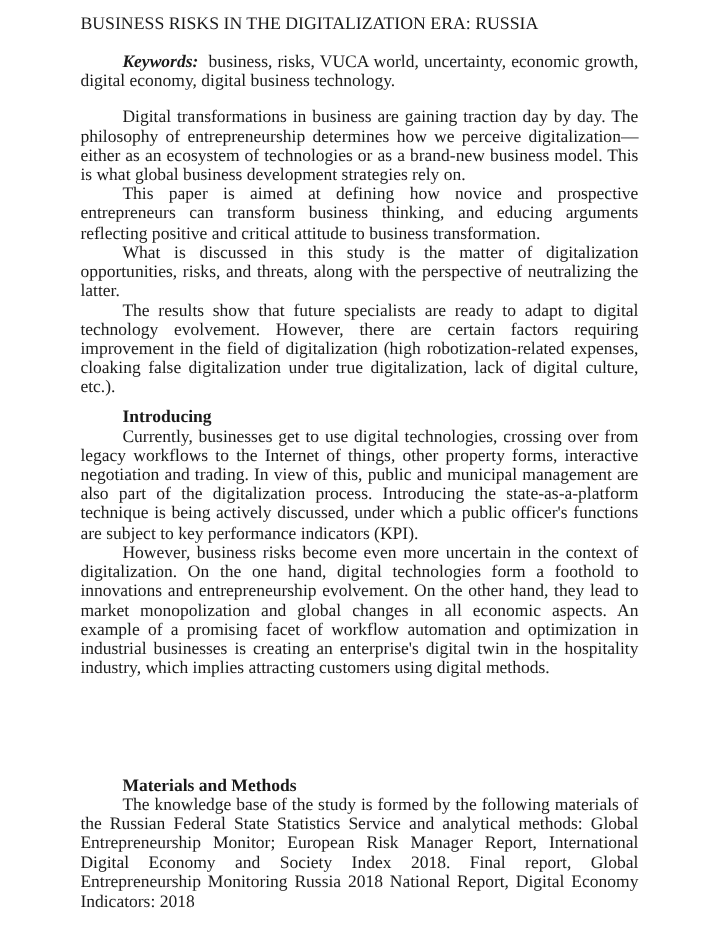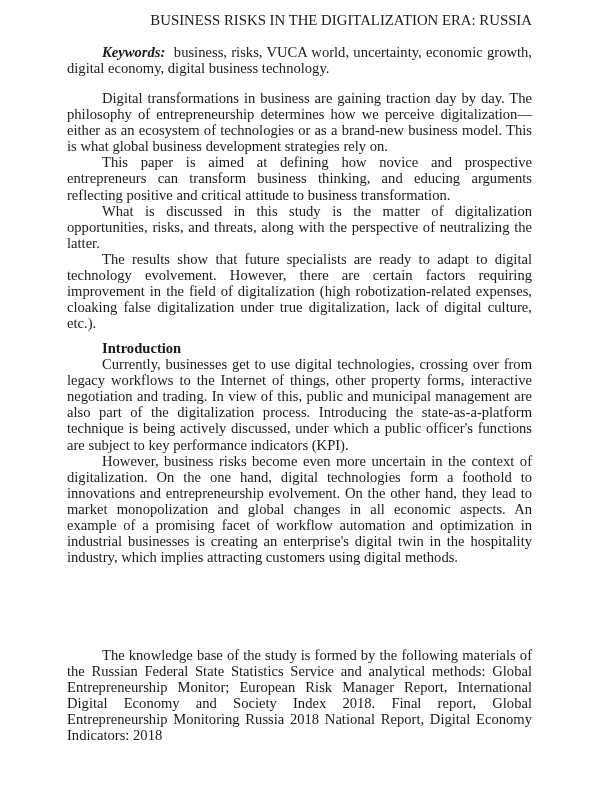--- a/index.html
+++ b/index.html
@@ -1,19 +1,19 @@
 <!DOCTYPE html>
 <html><head>
 <meta charset="utf-8">
 <style>
   html, body { margin:0; padding:0; background:#ffffff; }
   body { width:600px; height:790px; overflow:hidden; position:relative;
          font-family:"Liberation Serif", "DejaVu Serif", serif; color:#1a1a1a; }
   .page { position:absolute; left:67px; top:0; width:465px; font-size:14.6px; line-height:16.1px; }
-  .title { position:absolute; left:0; width:465px; top:12px; text-align:right; font-size:14.8px; letter-spacing:0; }
+  .title { position:absolute; left:0; width:465px; top:12px; text-align:left; font-size:14.8px; letter-spacing:0; }
   .block { position:absolute; left:0; width:465px; }
   p { margin:0; text-align:justify; text-indent:35px; }
   .kw p { text-indent:35px; }
   .head { margin:0; padding-left:35px; font-weight:bold; }
   .ihead { margin:0; padding-left:35px; font-weight:bold; font-style:italic; }
   .kwlabel { font-weight:bold; font-style:italic; }
 </style>
 </head>
 <body>
 
@@ -25,22 +25,23 @@
   </div>
 
   <div class="block" style="top:90px;">
     <p>Digital transformations in business are gaining traction day by day.  The philosophy of entrepreneurship determines how we perceive digitalization—either as an ecosystem of technologies or as a brand-new business model. This is what global business development strategies rely on.</p>
     <p>This paper is aimed at defining how novice and prospective entrepreneurs can transform business thinking, and educing arguments reflecting positive and critical attitude to business transformation.</p>
     <p>What is discussed in this study is the matter of digitalization opportunities, risks, and threats, along with the perspective of neutralizing the latter.</p>
     <p>The results show that future specialists are ready to adapt to digital technology evolvement. However, there are certain factors requiring improvement in the field of digitalization (high robotization-related expenses, cloaking false digitalization under true digitalization, lack of digital culture, etc.).</p>
   </div>
 
   <div class="block" style="top:340px;">
-    <div class="head">Introduction</div>
+    <div class="head">Introducing</div>
     <p>Currently, businesses get to use digital technologies, crossing over from legacy workflows to the Internet of things, other property forms, interactive negotiation and trading. In view of this, public and municipal management are also part of the digitalization process. Introducing the state-as-a-platform technique is being actively discussed, under which a public officer's functions are subject to key performance indicators (KPI).</p>
     <p>However, business risks become even more uncertain in the context of digitalization.  On the one hand, digital technologies form a foothold to innovations and entrepreneurship evolvement. On the other hand, they lead to market monopolization and global changes in all economic aspects. An example of a promising facet of workflow automation and optimization in industrial businesses is creating an enterprise's digital twin in the hospitality industry, which implies attracting customers using digital methods.</p>
   </div>
 
   <div class="block" style="top:647px;">
+    <div class="head">Materials and Methods</div>
     <p style="text-align-last:left;">The knowledge base of the study is formed by the following materials of the Russian Federal State Statistics Service and analytical methods: Global Entrepreneurship Monitor; European Risk Manager Report, International Digital Economy and Society Index 2018. Final report, Global Entrepreneurship Monitoring Russia 2018 National Report, Digital Economy Indicators: 2018</p>
 
   </div>
 </div>
 
 </body></html>

